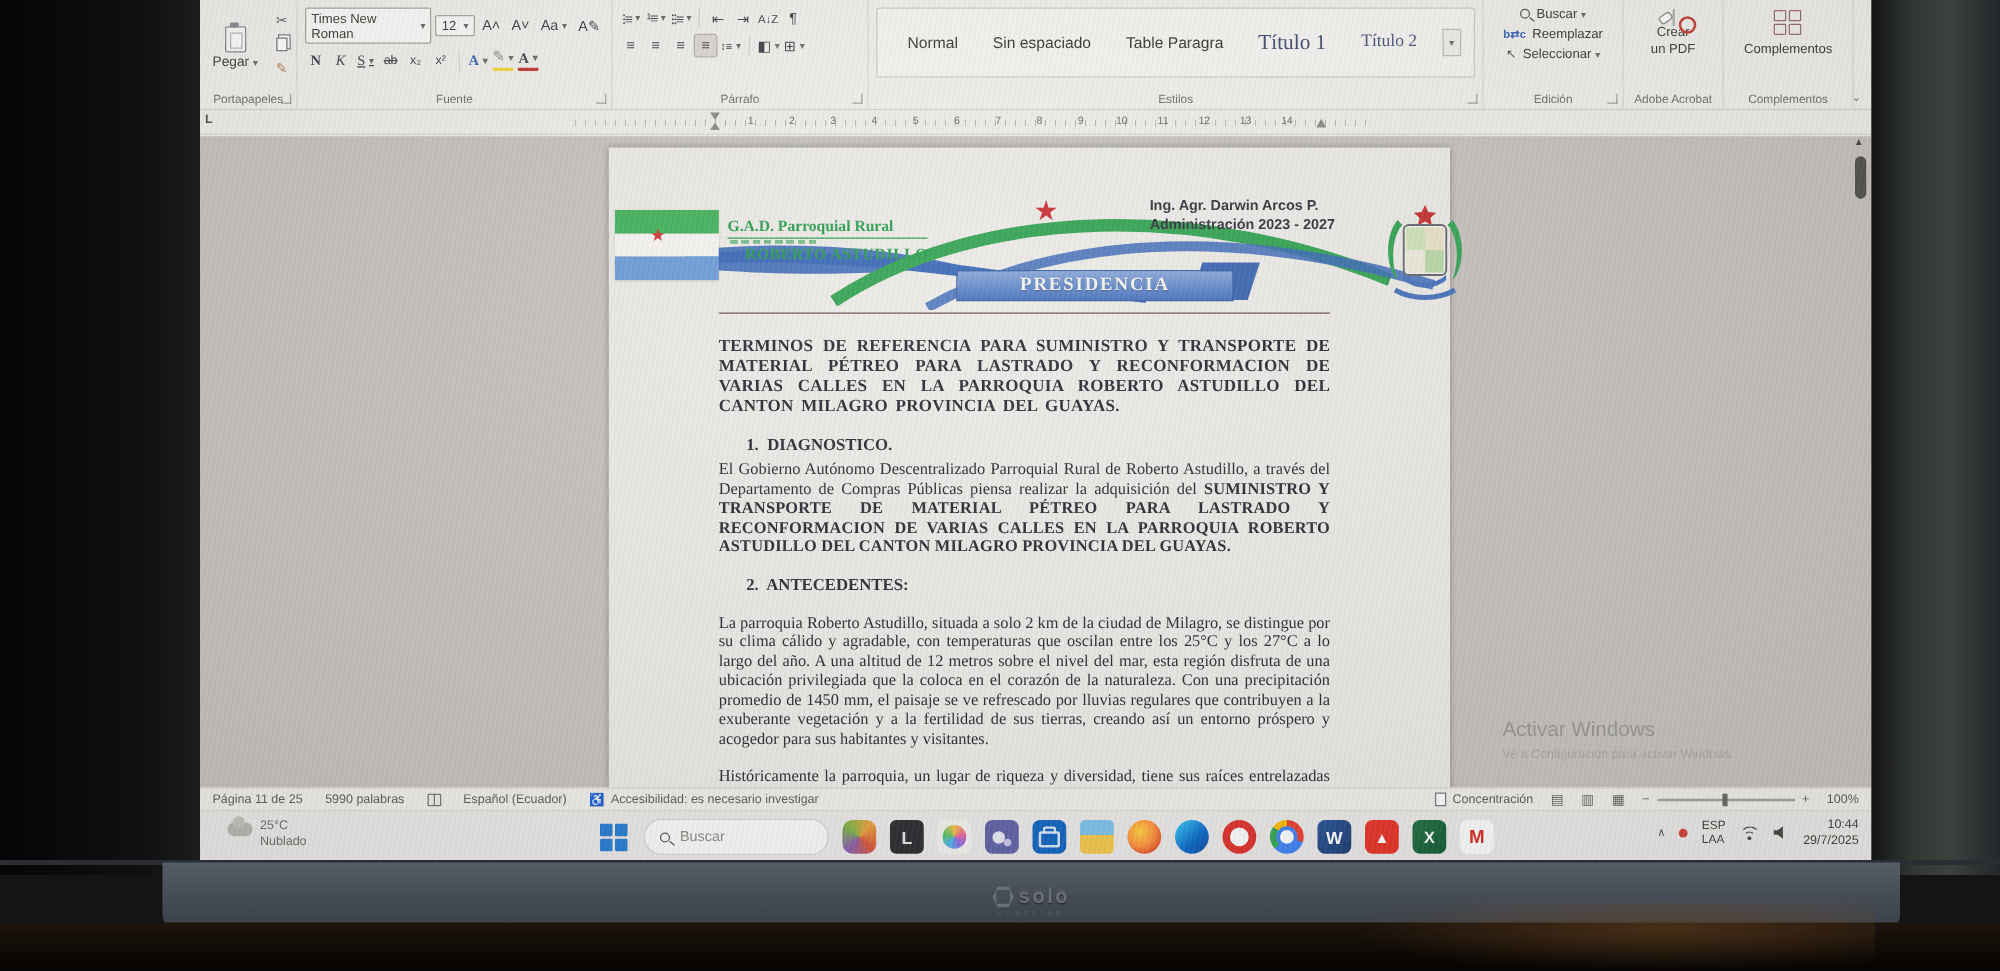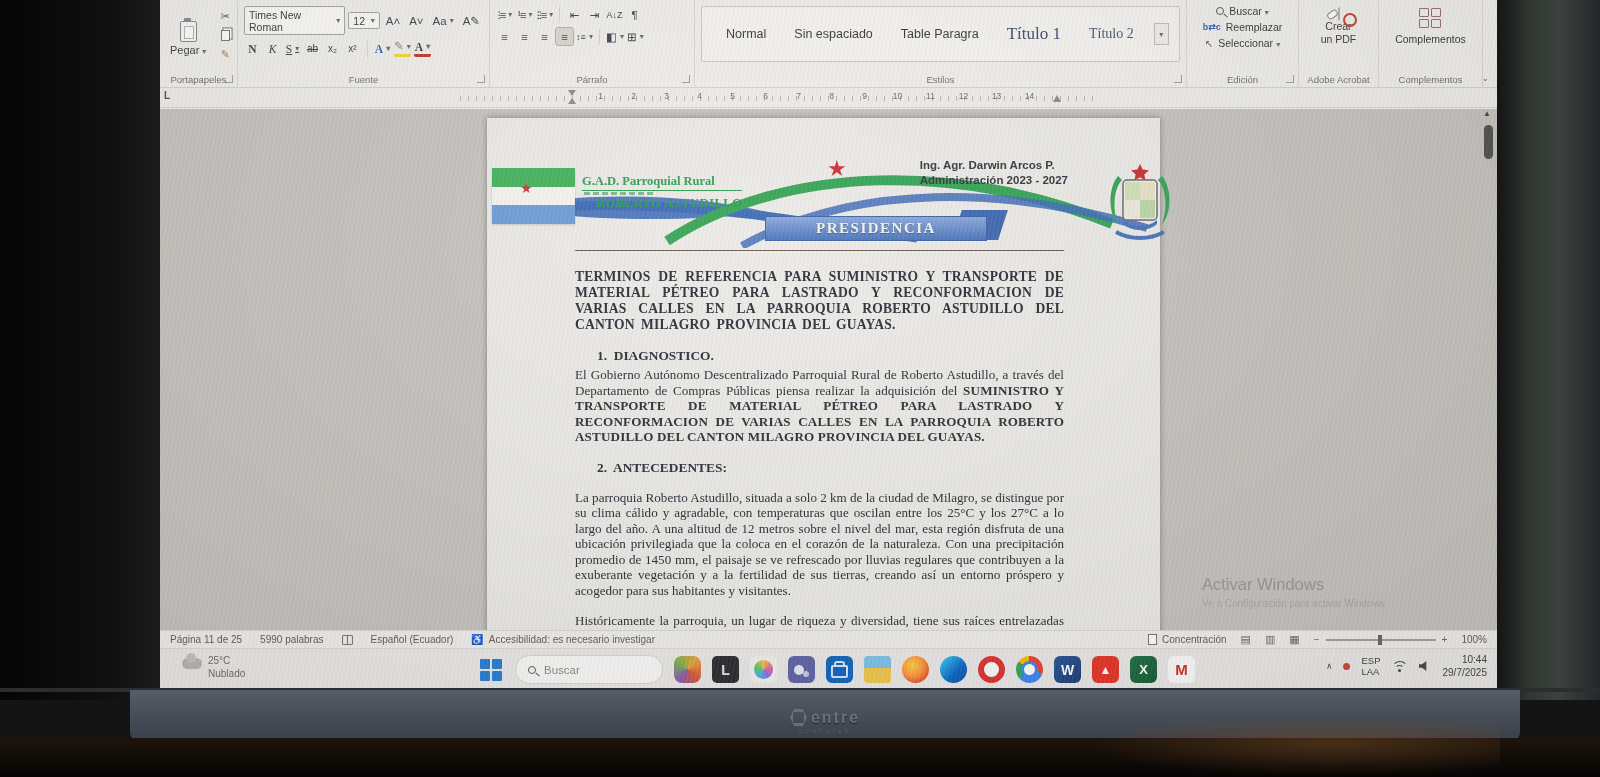--- a/index.html
+++ b/index.html
@@ -569,20 +569,20 @@
     </div>
   </div>
 
   <div class="bezel-left"></div>
   <div class="bezel-right"></div>
   <div class="chin-edge"></div>
   <div class="chin">
     <div class="brand">
       <div class="brand-row">
         <span class="hexq"></span>
-        <span class="brand-name">entre</span>
+        <span class="brand-name">solo</span>
       </div>
       <span class="brand-sub">COMPUTER</span>
     </div>
   </div>
   <div class="desk"></div>
   <div class="desk-glow"></div>
 </div>
 
 </body></html>

